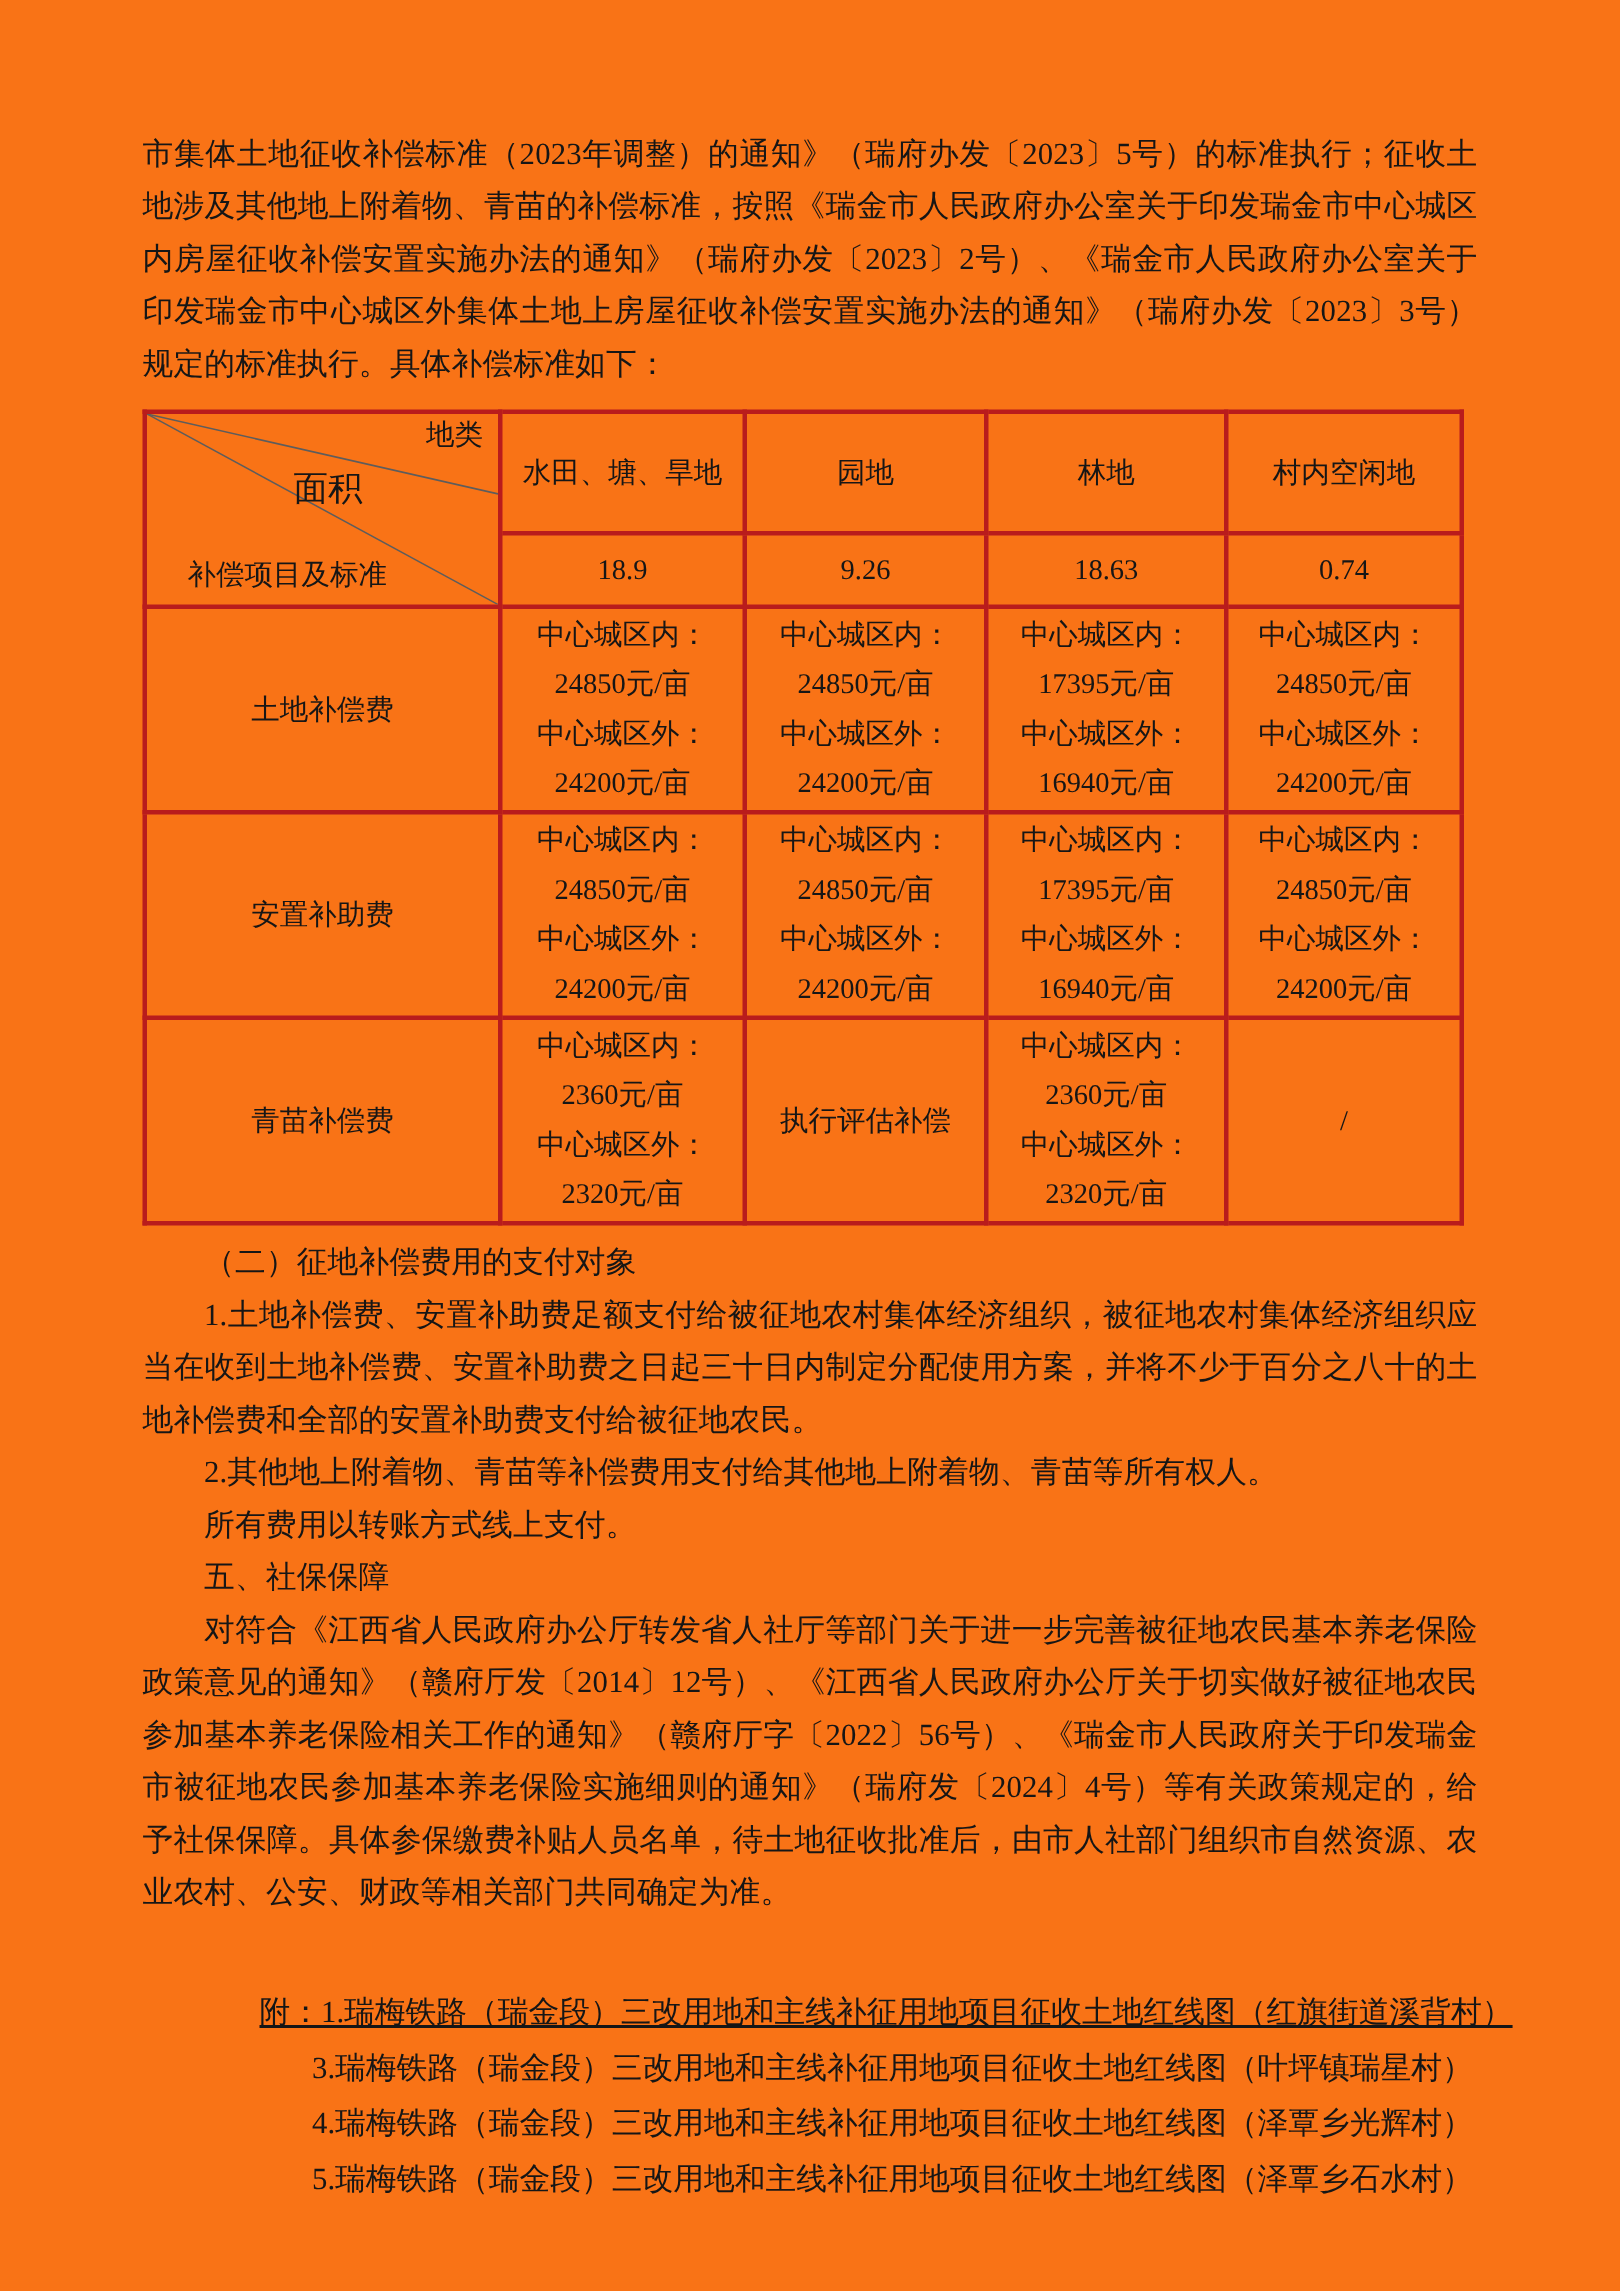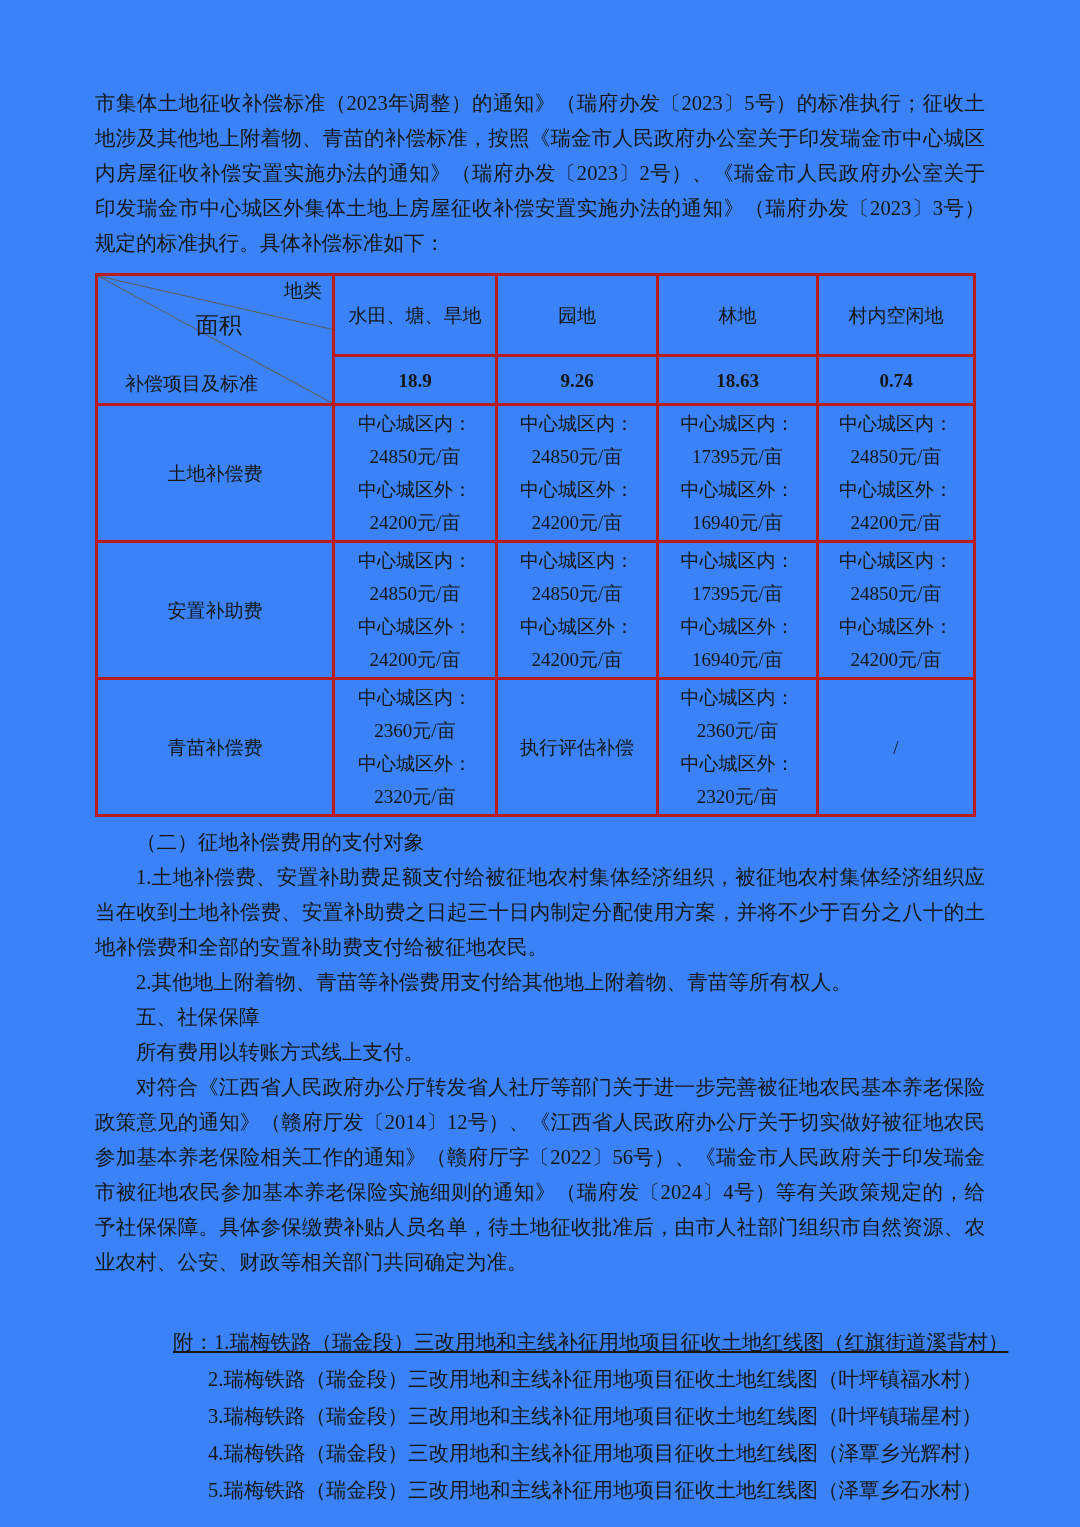--- a/index.html
+++ b/index.html
@@ -13,21 +13,21 @@
     font-family: "Liberation Serif", "DejaVu Serif", serif;
     color: #1a1a1a;
     position: relative;
     overflow: hidden;
   }
   .page {
     position: absolute;
     left: 0; top: 0;
     width: 1080px;
     height: 1527px;
-    background: #3b82f6;
+    background: #f97316;
   }
   .content {
     position: absolute;
     left: 95px;
     top: 86px;
     width: 890px;
   }
   
   .para {
     font-size: 20.5px;
@@ -112,21 +112,20 @@
     line-height: 26px;
     white-space: nowrap;
     text-align: right;
   }
   td.hd-type {
     height: 78px;
     line-height: 32px;
   }
   td.num-row {
     height: 46px;
-    font-weight: bold;
   }
   td.rowlabel {
     height: 134px;
   }
   td.cellmulti {
     height: 134px;
     line-height: 32px;
   }
   td.cellmulti .ln { display: block; white-space: nowrap; }
   td.cellsingle {
@@ -265,27 +264,26 @@
               </td>
             <td class="cellsingle"><span class="ln">/</span></td>
           </tr>
         </tbody>
       </table>
     </div>
 
     <p class="para indent">（二）征地补偿费用的支付对象</p>
     <p class="para indent">1.土地补偿费、安置补助费足额支付给被征地农村集体经济组织，被征地农村集体经济组织应当在收到土地补偿费、安置补助费之日起三十日内制定分配使用方案，并将不少于百分之八十的土地补偿费和全部的安置补助费支付给被征地农民。</p>
     <p class="para indent">2.其他地上附着物、青苗等补偿费用支付给其他地上附着物、青苗等所有权人。</p>
+    <p class="para indent">所有费用以转账方式线上支付。</p>
     <p class="para indent">五、社保保障</p>
-    <p class="para indent">所有费用以转账方式线上支付。</p>
     <p class="para indent">对符合《江西省人民政府办公厅转发省人社厅等部门关于进一步完善被征地农民基本养老保险政策意见的通知》（赣府厅发〔2014〕12号）、《江西省人民政府办公厅关于切实做好被征地农民参加基本养老保险相关工作的通知》（赣府厅字〔2022〕56号）、《瑞金市人民政府关于印发瑞金市被征地农民参加基本养老保险实施细则的通知》（瑞府发〔2024〕4号）等有关政策规定的，给予社保保障。具体参保缴费补贴人员名单，待土地征收批准后，由市人社部门组织市自然资源、农业农村、公安、财政等相关部门共同确定为准。</p>
 
     <div class="attach">
       <div class="att-line first"><span>附：</span><span>1.瑞梅铁路（瑞金段）三改用地和主线补征用地项目征收土地红线图（红旗街道溪背村）</span></div>
-      <div class="att-line rest">2.瑞梅铁路（瑞金段）三改用地和主线补征用地项目征收土地红线图（叶坪镇福水村）</div>
       <div class="att-line rest">3.瑞梅铁路（瑞金段）三改用地和主线补征用地项目征收土地红线图（叶坪镇瑞星村）</div>
       <div class="att-line rest">4.瑞梅铁路（瑞金段）三改用地和主线补征用地项目征收土地红线图（泽覃乡光辉村）</div>
       <div class="att-line rest">5.瑞梅铁路（瑞金段）三改用地和主线补征用地项目征收土地红线图（泽覃乡石水村）</div>
 
     </div>
 
   </div>
 </div>
 
 </body></html>

